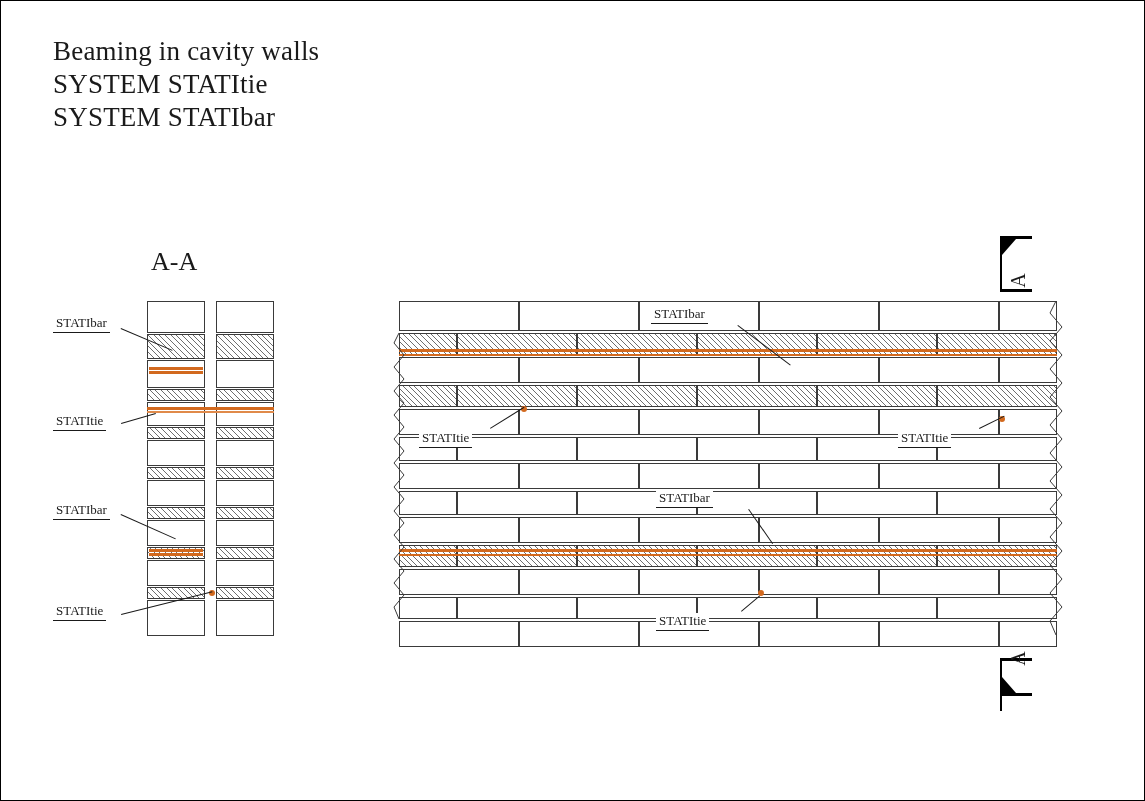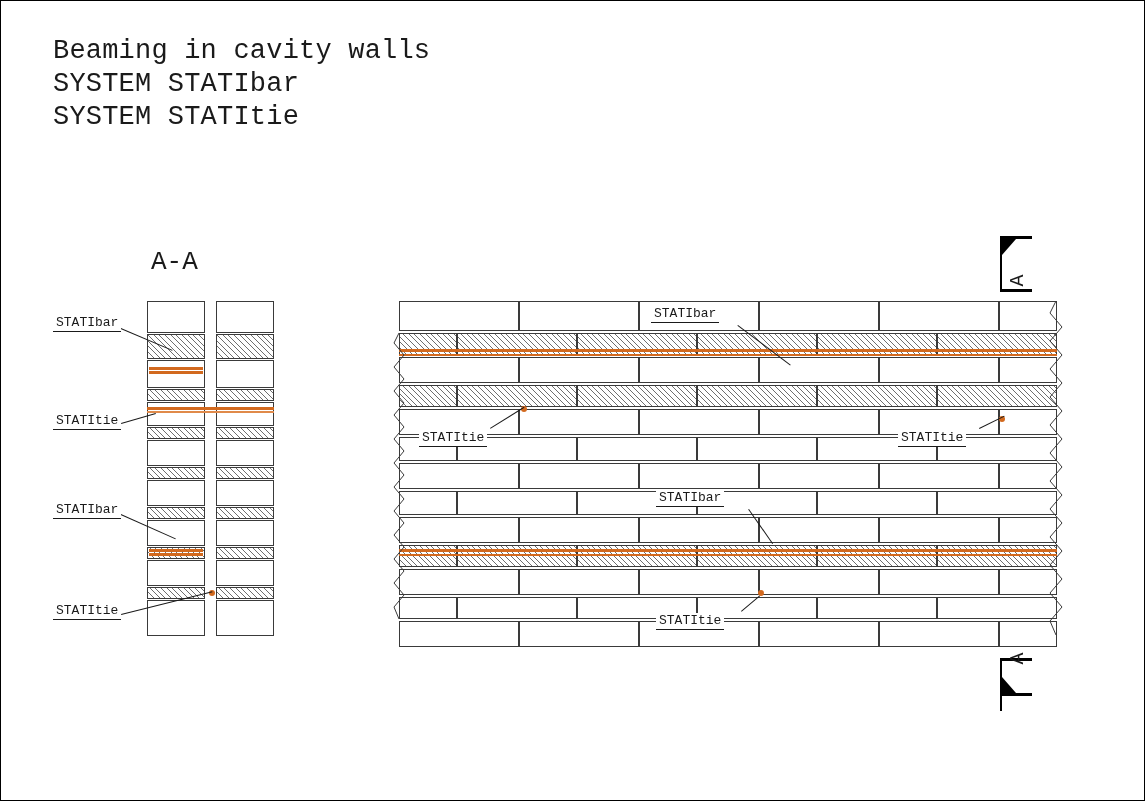--- a/index.html
+++ b/index.html
@@ -7,21 +7,21 @@
     padding: 0;
     background: #ffffff;
   }
   #page {
     position: relative;
     width: 1145px;
     height: 801px;
     background: #ffffff;
     border: 1px solid #000000;
     box-sizing: border-box;
-    font-family: Liberation Mono, monospace;
+    font-family: Liberation Serif, serif;
     overflow: hidden;
   }
   .title-block {
     position: absolute;
     left: 52px;
     top: 34px;
     line-height: 1.22;
   }
   .title-line {
     font-size: 27px;
@@ -124,22 +124,22 @@
     position: absolute;
   }
 </style>
 </head>
 <body>
 
 <div id="page">
 
   <div class="title-block">
     <div class="title-line">Beaming in cavity walls</div>
+    <div class="title-line">SYSTEM STATItie</div>
     <div class="title-line">SYSTEM STATIbar</div>
-    <div class="title-line">SYSTEM STATItie</div>
   </div>
 
   <div class="section-label">A-A</div>
 
   <div>
 
     <div class="brick" style="left:146px; top:300px; width:58px; height:32px;"></div>
     <div class="brick hatch" style="left:146px; top:333px; width:58px; height:25px;"></div>
     <div class="brick" style="left:146px; top:359px; width:58px; height:28px;"></div>
     <div class="brick hatch" style="left:146px; top:388px; width:58px; height:12px;"></div>

